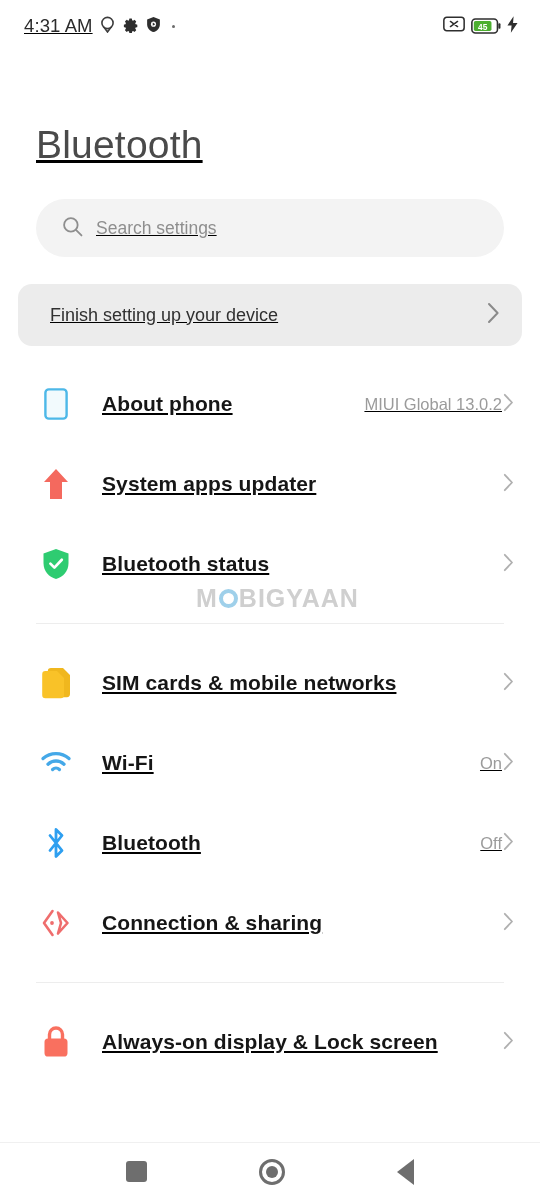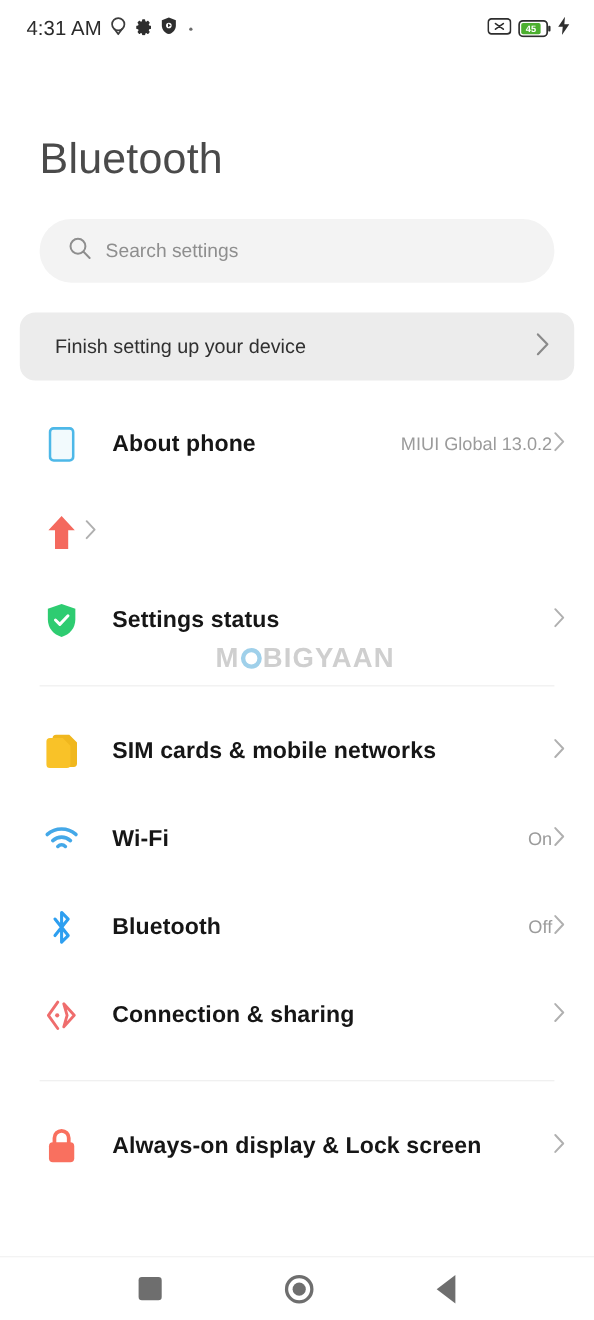--- a/index.html
+++ b/index.html
@@ -193,20 +193,21 @@
     border-top: 13px solid transparent;
     border-bottom: 13px solid transparent;
     border-right: 17px solid #6e6e6e;
   }
   .scroll-clip {
     position: absolute;
     left: 0; top: 0;
     width: 540px;
     height: 1142px;
     overflow: hidden;
+    text-decoration: underline;
   }
 </style>
 </head>
 <body>
 
 <div class="scroll-clip">
 
   <div class="statusbar">
     <div class="sb-left">
       <span class="sb-clock">4:31 AM</span>
@@ -290,36 +291,37 @@
         </svg>
       </span>
     </div>
 
     <div class="row">
       <span class="row-icon">
         <svg width="26" height="32" viewBox="0 0 26 32">
           <path fill="#f4695e" d="M13 1 L25 14 H19 V31 H7 V14 H1 Z"></path>
         </svg>
       </span>
+      <span class="row-label">System apps updater</span>
       <span class="row-value"></span>
       <span>
         <svg width="11" height="19" viewBox="0 0 11 19">
           <path d="M1.8 1.8 L9 9.5 L1.8 17.2" fill="none" stroke="#b0b0b0" stroke-width="1.8" stroke-linecap="round" stroke-linejoin="round"></path>
         </svg>
       </span>
     </div>
 
     <div class="row">
       <span class="row-icon">
         <svg width="28" height="32" viewBox="0 0 28 32">
           <path fill="#2ecc71" d="M14 1 L26.5 5.4 V15 C26.5 23.2 21.3 28.9 14 31 C6.7 28.9 1.5 23.2 1.5 15 V5.4 Z"></path>
           <path d="M8.4 15.6 L12.4 19.6 L19.8 11.8" fill="none" stroke="#ffffff" stroke-width="2.7" stroke-linecap="round" stroke-linejoin="round"></path>
         </svg>
       </span>
-      <span class="row-label">Settings status</span>
+      <span class="row-label">Bluetooth status</span>
       <span class="row-value"></span>
       <span>
         <svg width="11" height="19" viewBox="0 0 11 19">
           <path d="M1.8 1.8 L9 9.5 L1.8 17.2" fill="none" stroke="#b0b0b0" stroke-width="1.8" stroke-linecap="round" stroke-linejoin="round"></path>
         </svg>
       </span>
     </div>
 
     <div class="divider"></div>
 

